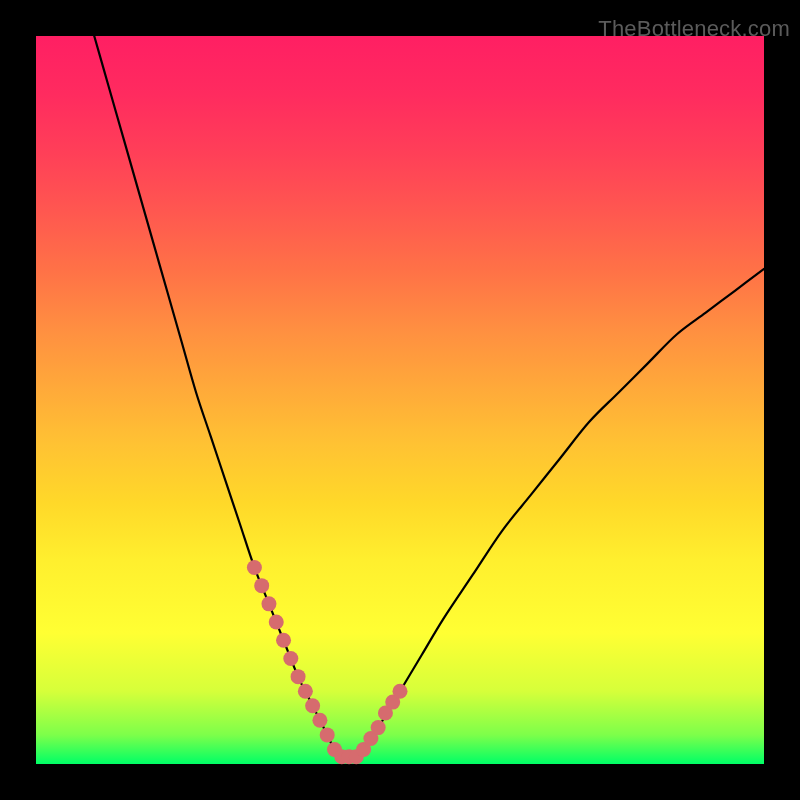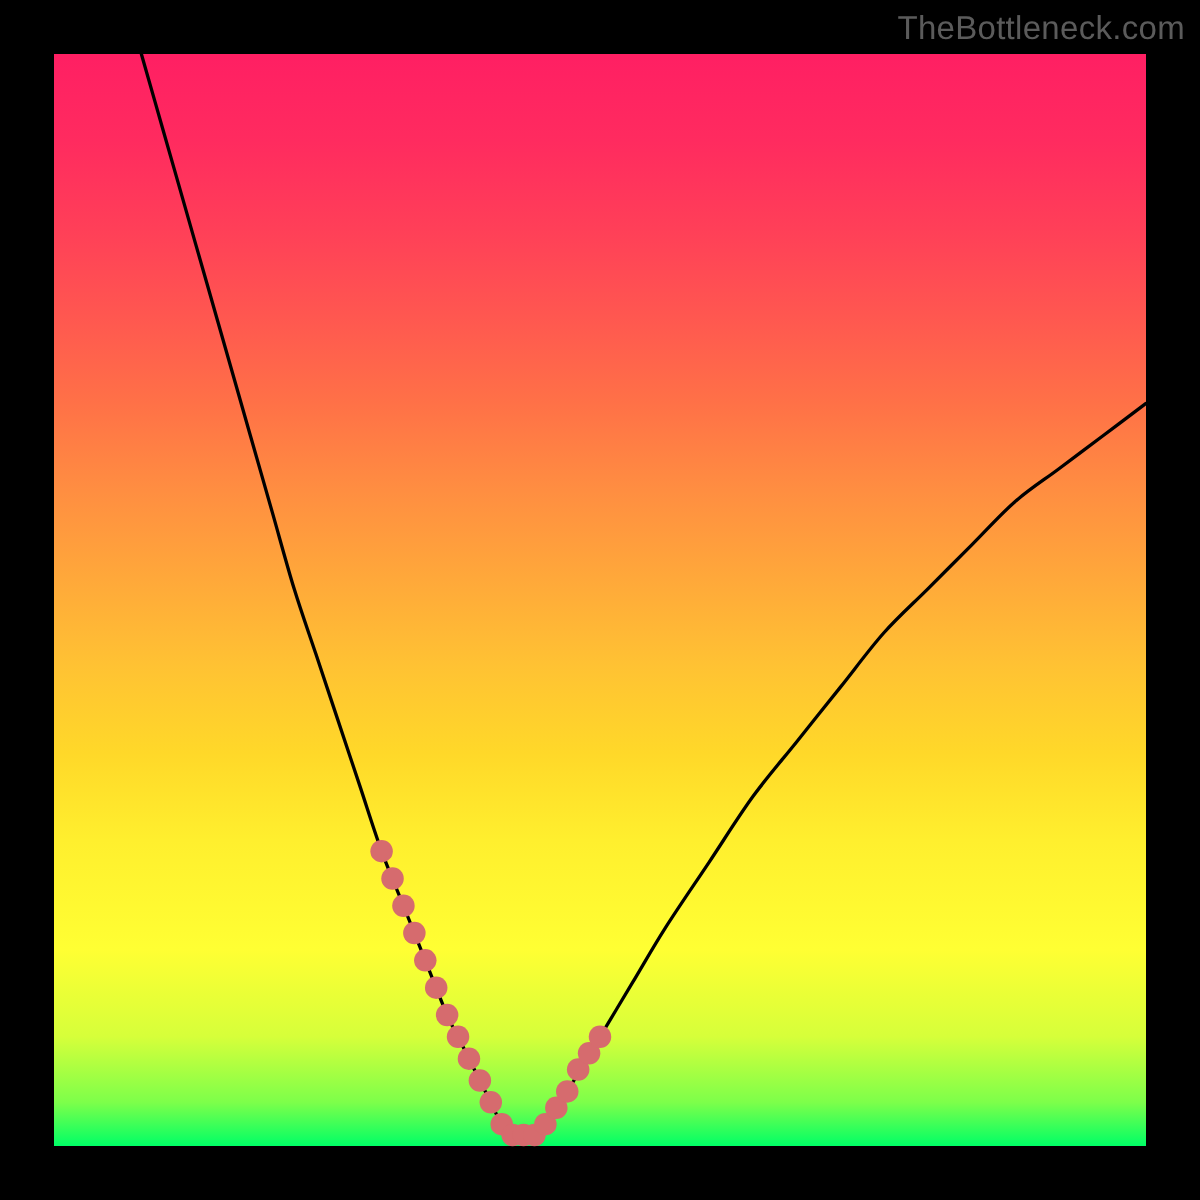--- a/index.html
+++ b/index.html
@@ -37,21 +37,21 @@
       #ff8e41 60%,
       #ff7147 68%,
       #ff5750 76%,
       #ff3f58 84%,
       #ff2b5f 92%,
       #ff1f63 100%
     );
   }
   .watermark {
     position: absolute;
-    top: 6px;
+    top: 16px;
     right: 10px;
     color: #5b5b5b;
     font-size: 22px;
     font-weight: 500;
     letter-spacing: 0.2px;
     user-select: none;
   }
   svg.curve {
     position: absolute;
     left: 0;

